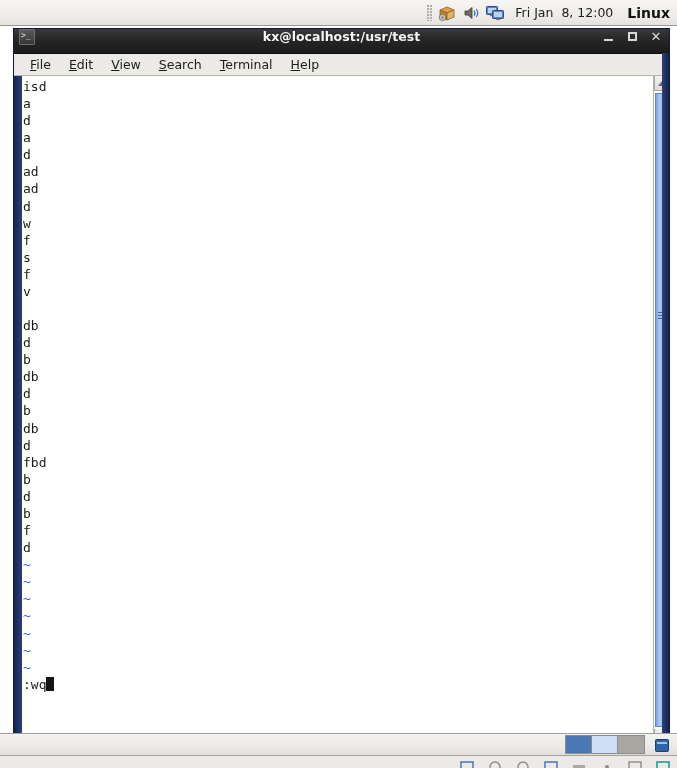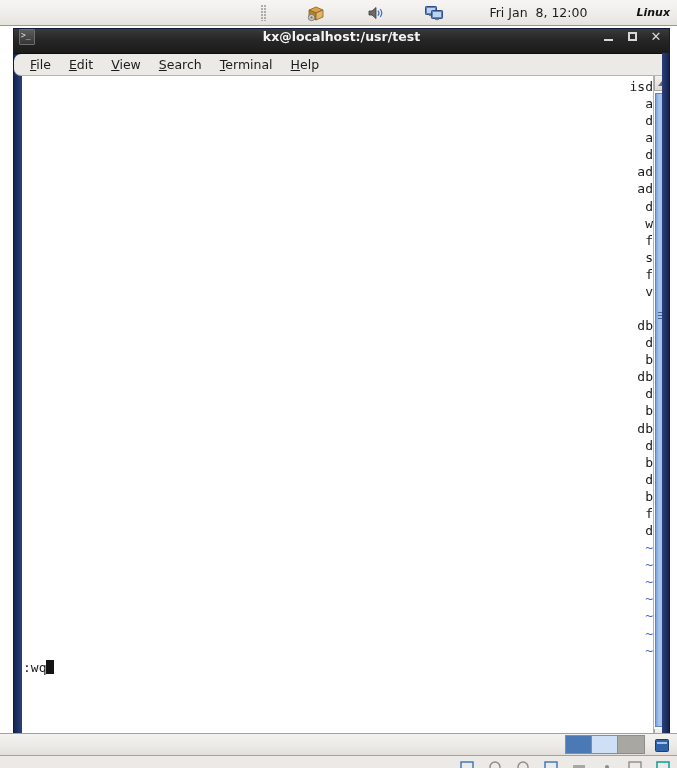--- a/index.html
+++ b/index.html
@@ -20,21 +20,20 @@
     position: absolute;
     left: 0; top: 0;
     width: 677px;
     height: 26px;
     background: linear-gradient(to bottom, #f6f5f3 0%, #efedea 55%, #e6e3df 100%);
     border-bottom: 1px solid #9a9894;
     box-sizing: border-box;
     display: flex;
     align-items: center;
     justify-content: flex-end;
-    gap: 35px;
   }
   #tray-handle {
     width: 5px;
     height: 16px;
     margin-right: 3px;
     background-image:
       radial-gradient(circle at 1px 1px, #a7a5a1 0.9px, transparent 1.1px);
     background-size: 3px 3px;
     opacity: .9;
   }
@@ -44,26 +43,25 @@
     display: flex; align-items: center; justify-content: center;
   }
   #clock {
     font-size: 12.5px;
     color: #1d1d1d;
     margin-left: 8px;
     white-space: pre;
     font-family: "DejaVu Sans", sans-serif;
   }
   #os-label {
-    font-size: 11px;
+    font-size: 14px;
     font-weight: bold;
     color: #111;
     margin-left: 14px;
     margin-right: 7px;
-    font-style: italic;
   }
 
   
   #window {
     position: absolute;
     left: 13px;
     top: 28px;
     width: 657px;
     height: 717px;
     background: #1d2d5c;
@@ -144,21 +142,20 @@
 
   
   #menubar {
     height: 22px;
     background: #eceae6;
     border-bottom: 1px solid #b8b5b0;
     display: flex;
     align-items: center;
     padding-left: 7px;
     box-sizing: border-box;
-    border-radius: 7px;
   }
   .menu-item {
     font-size: 12.5px;
     color: #1c1c1c;
     padding: 0 9px;
     white-space: nowrap;
     line-height: 20px;
   }
   .menu-item .mn { text-decoration: underline; }
 
@@ -184,21 +181,20 @@
     font-size: 13px;
     line-height: 17.08px;
     padding: 2px 0 0 1px;
     box-sizing: border-box;
     overflow: hidden;
     position: relative;
   }
   .tline {
     white-space: pre;
     height: 17.08px;
-    text-align: right;
   }
   .tline.tilde { color: #3b5fd6; }
   #cmdline {
     white-space: pre;
     height: 17.08px;
   }
   #cursor-block {
     display: inline-block;
     width: 8px;
     height: 14px;
@@ -404,20 +400,21 @@
           <div class="tline">v</div>
           <div class="tline"> </div>
           <div class="tline">db</div>
           <div class="tline">d</div>
           <div class="tline">b</div>
           <div class="tline">db</div>
           <div class="tline">d</div>
           <div class="tline">b</div>
           <div class="tline">db</div>
           <div class="tline">d</div>
+          <div class="tline">fbd</div>
           <div class="tline">b</div>
           <div class="tline">d</div>
           <div class="tline">b</div>
           <div class="tline">f</div>
           <div class="tline">d</div>
         </div>
       <div id="tilde-lines">
           <div class="tline tilde">~</div>
           <div class="tline tilde">~</div>
           <div class="tline tilde">~</div>

